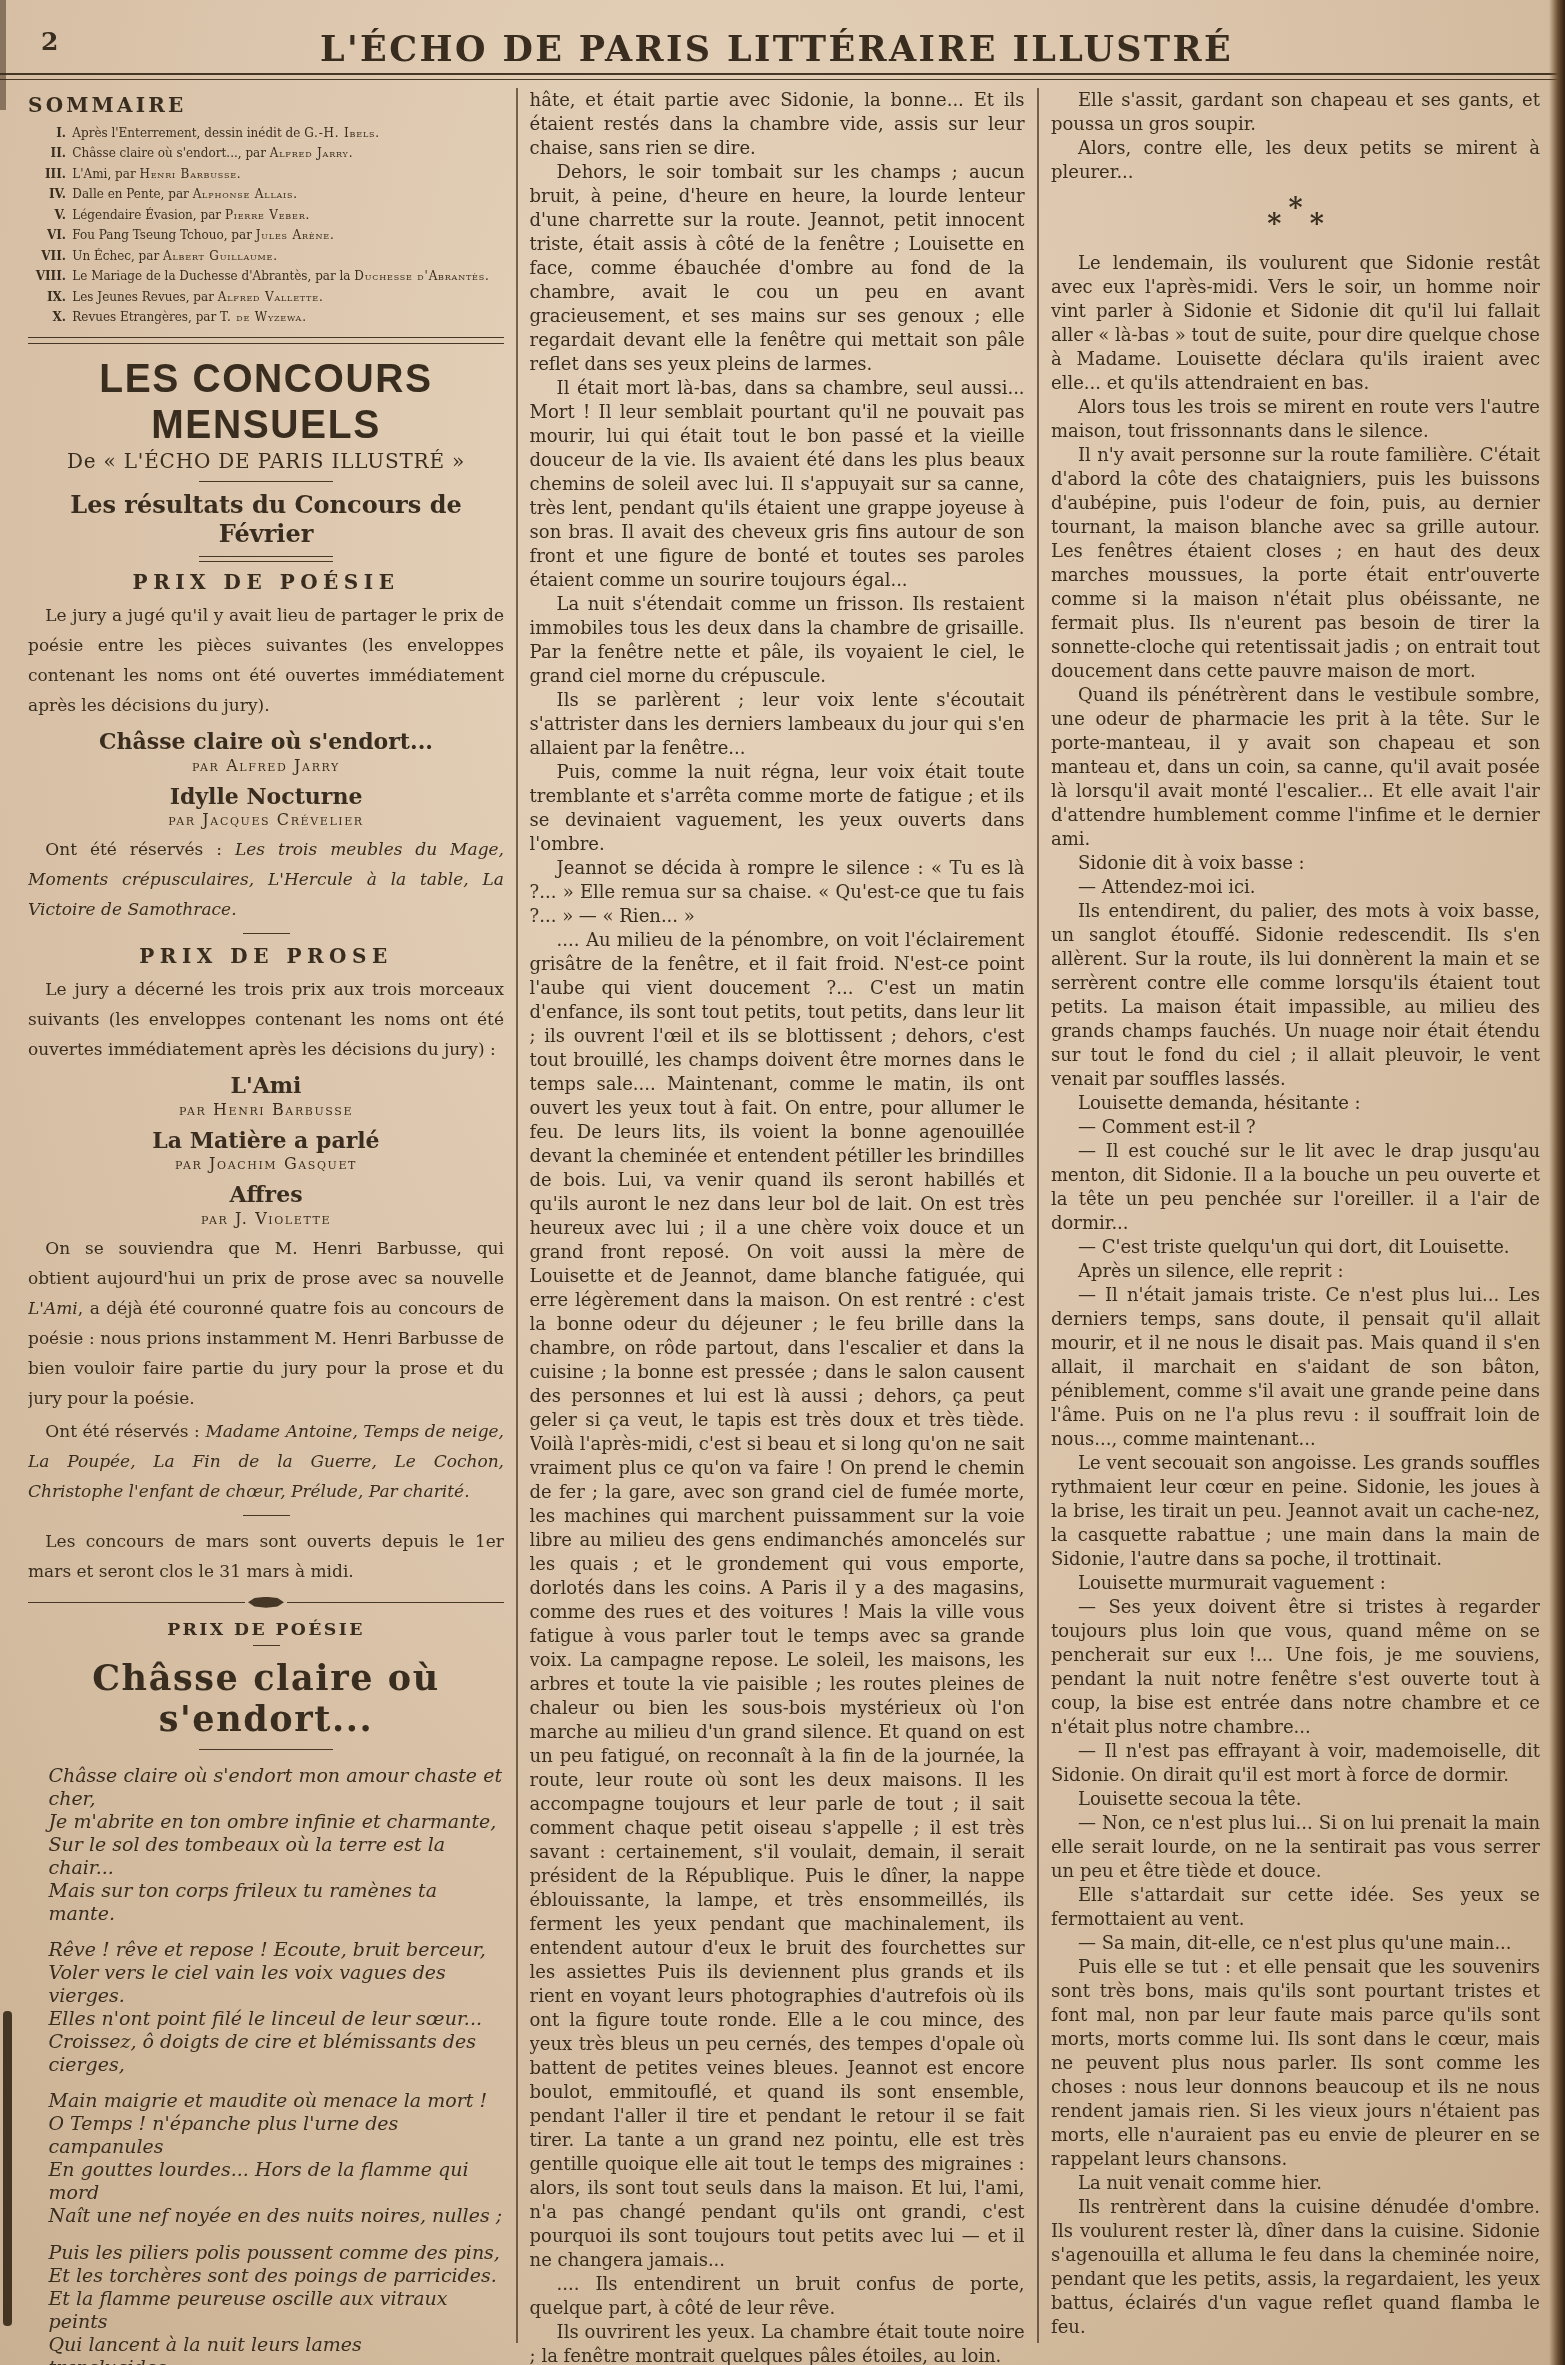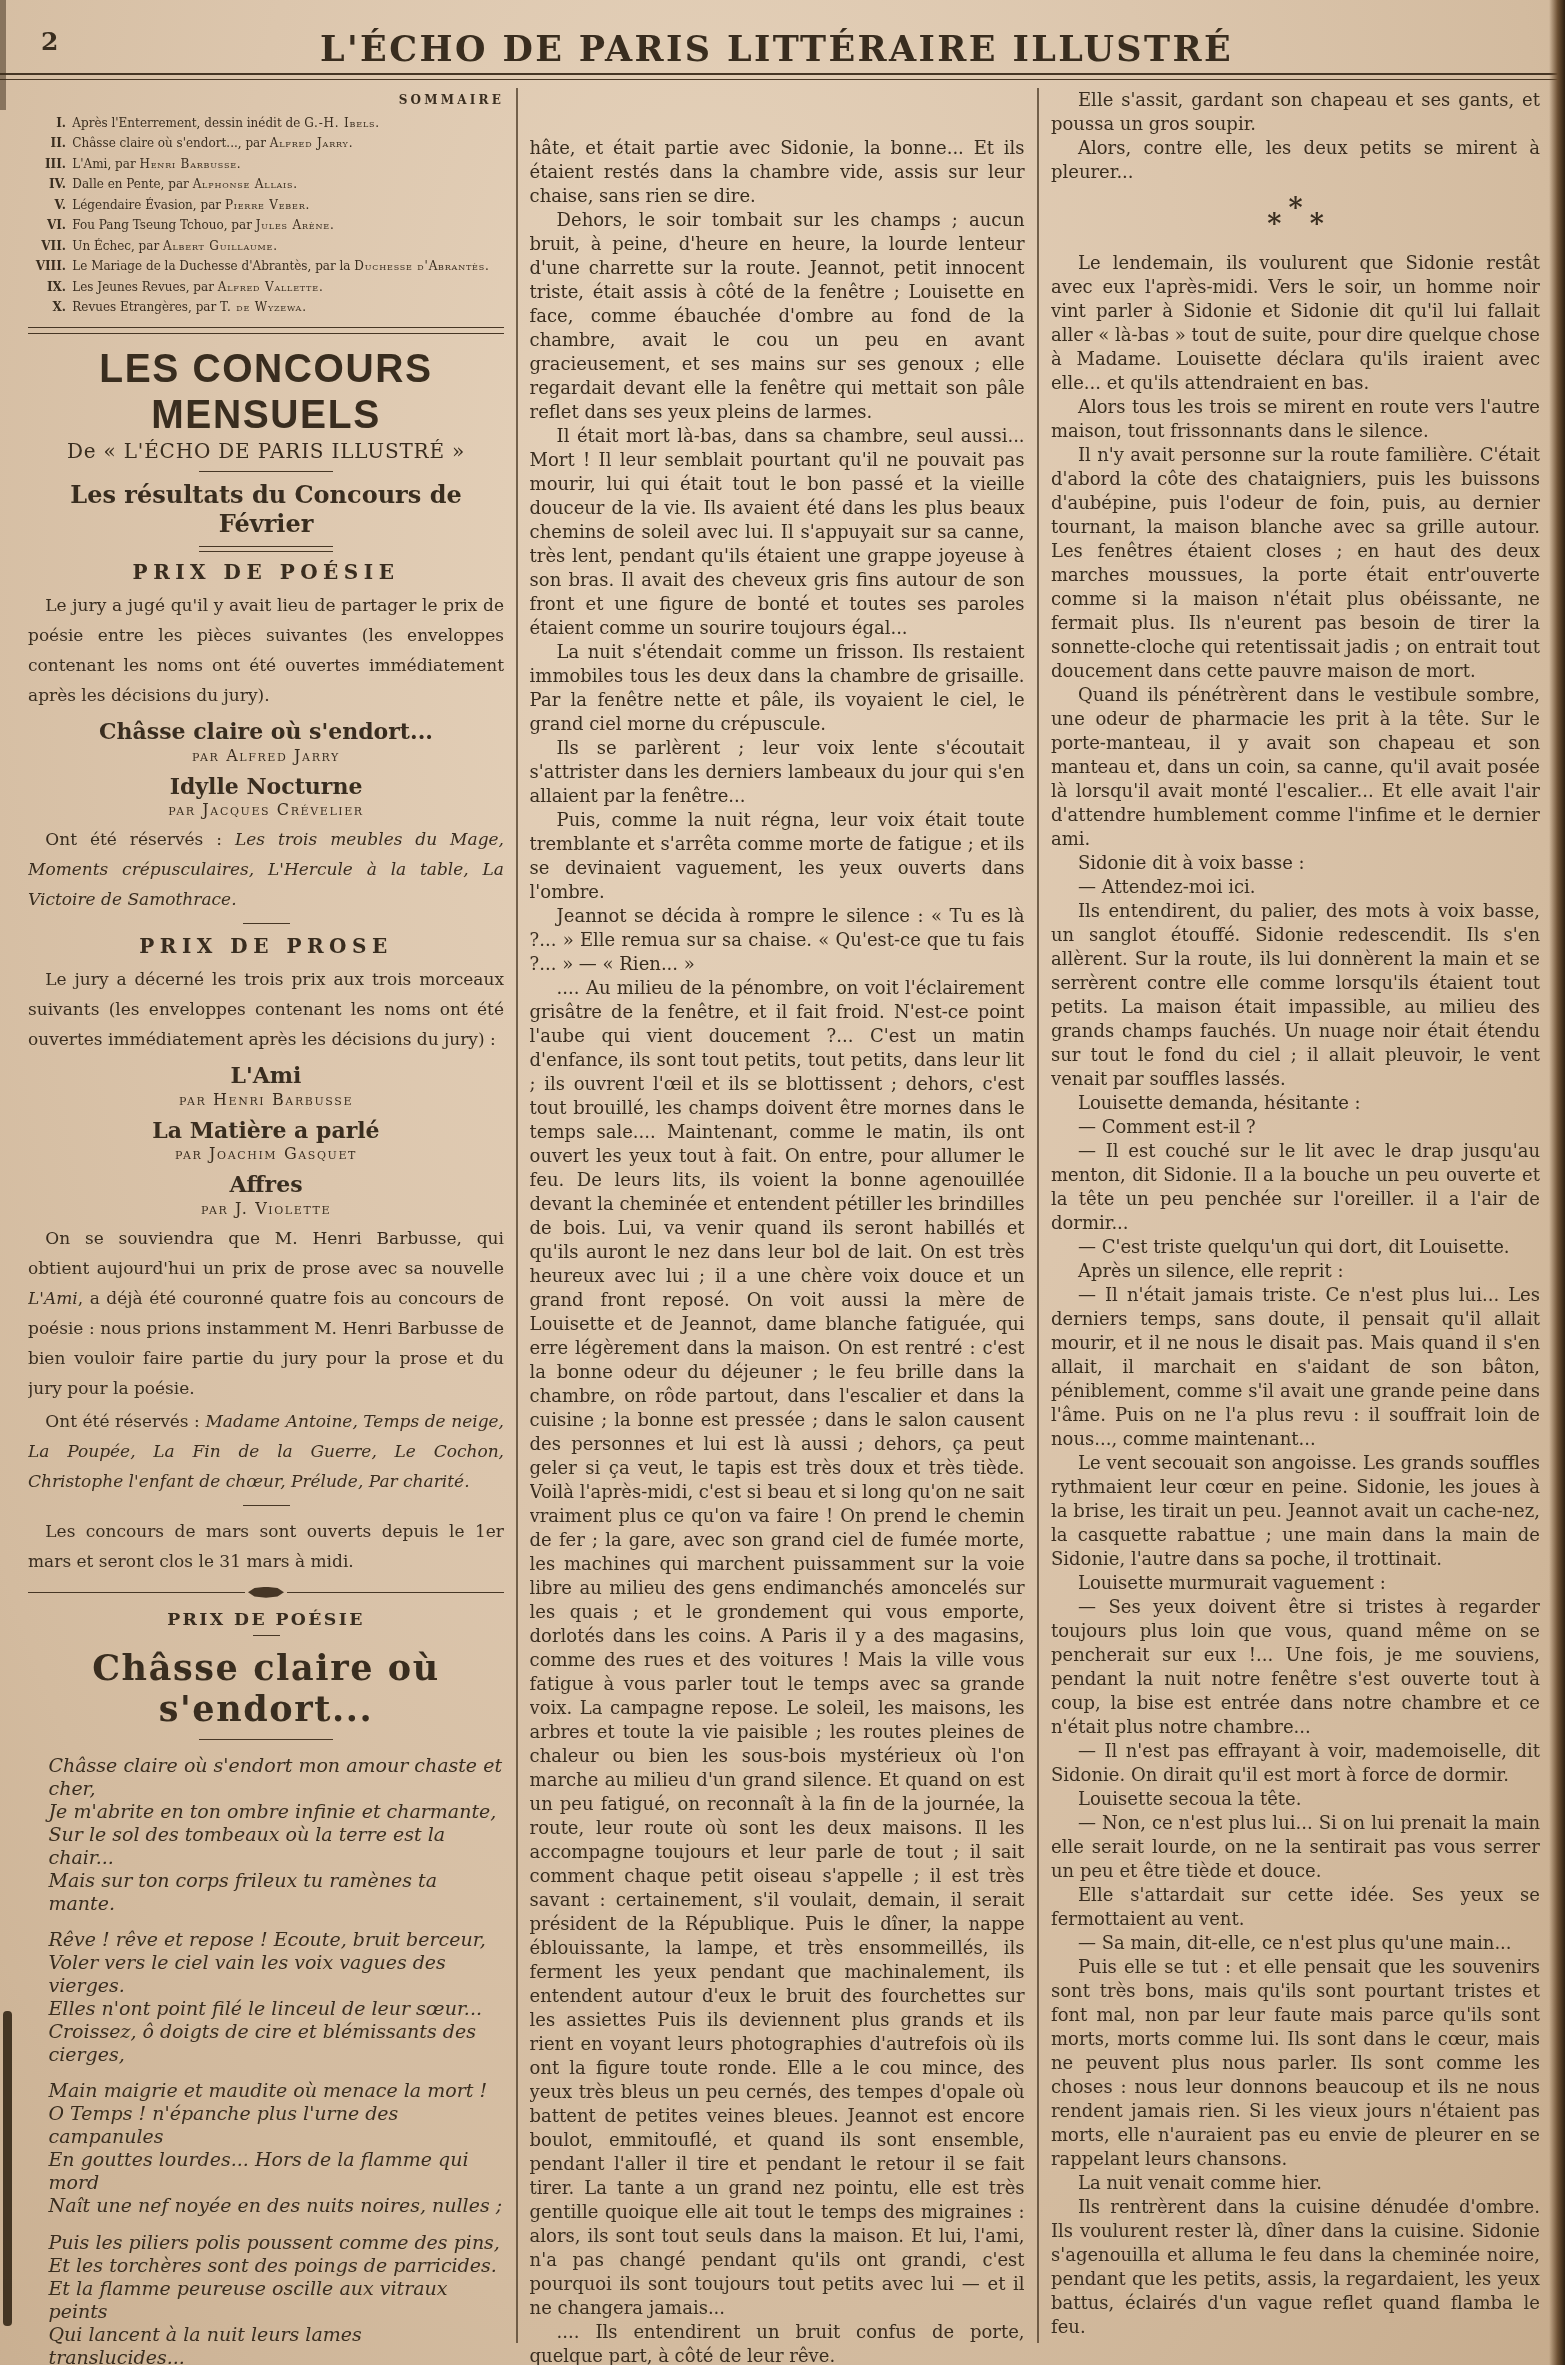--- a/index.html
+++ b/index.html
@@ -12,21 +12,21 @@
   .cols{position:absolute;top:88px;left:28px;right:20.5px;bottom:0;display:flex;}
   .col{overflow:hidden;}
   .col-left{width:476px;}
   .col-mid{width:495px;}
   .col-right{width:489px;}
   .vdiv{width:1.6px;background:#4e3c28;opacity:.75;margin:0 12px;height:2255px;}
   .vdiv.thick{width:2.4px;}
   
   .para{font-size:18px;line-height:24px;text-align:justify;text-indent:27px;margin:0;hyphens:auto;}
   
-  .som-head{text-align:right;font-weight:bold;font-size:12px;letter-spacing:3.2px;margin:4.7px 0 6.3px;}
+  .som-head{text-align:left;font-weight:bold;font-size:20px;letter-spacing:3.2px;margin:4.7px 0 6.3px;}
   .som-list{font-size:12px;line-height:20.5px;}
   .som-item{padding-left:50px;text-indent:-50px;margin:0;}
   .som-num{display:inline-block;min-width:38px;text-align:right;margin-right:6.3px;font-weight:bold;text-indent:0;}
   .sc{font-variant:small-caps;letter-spacing:0.8px;}
   .dbl-rule{height:4.7px;border-top:1.6px solid #463625;border-bottom:1.6px solid #463625;margin:9.5px 0 12.6px;}
   
   .concours-title{font-family:"Liberation Sans", sans-serif;font-weight:bold;font-size:39px;text-align:center;letter-spacing:1.6px;margin:1.6px 0 1.6px;transform:scaleY(1.05);}
   .concours-sub{text-align:center;font-size:20px;letter-spacing:0.8px;margin:4.7px 0 1.6px;}
   .srule{width:134px;margin:8px auto;border-top:1.6px solid #463625;}
   .srule.dblsmall{height:3.2px;border-bottom:0.8px solid #463625;}
@@ -41,21 +41,21 @@
   .orn{display:flex;align-items:center;margin:11px 0;}
   .orn .line{flex:1;border-top:1.6px solid #463625;}
   .orn .diamond{width:36px;height:11px;background:#463625;clip-path:polygon(0 50%,18% 12%,50% 0,82% 12%,100% 50%,82% 88%,50% 100%,18% 88%);margin:0 3.2px;}
   .kicker{text-align:center;font-size:17.3px;font-weight:bold;letter-spacing:2.4px;margin:8px 0 0;}
   .kicker-dash{width:27px;border-top:1.6px solid #463625;margin:6.3px auto 4.7px;}
   .poem-title{text-align:center;font-size:35px;font-weight:bold;margin:11px 0 0;letter-spacing:1.6px;}
   .poem-title-rule{width:134px;border-top:1.6px solid #463625;margin:9.5px auto 14px;}
   .stanza{font-style:italic;font-size:19px;line-height:23px;white-space:pre-line;margin:0 0 13.4px 20.5px;font-weight:500;}
   
   .art .para{margin:0;}
-  .col-mid .para:first-child{text-indent:0;margin-top:48px;}
+  .col-mid .para:first-child{text-indent:0;}
   .asterism{text-align:center;font-size:27px;line-height:16px;margin:16px 0 19px;font-weight:bold;}
   .asterism .bot{letter-spacing:9.5px;text-indent:9.5px;}
   
   .edge-right{position:absolute;right:0;top:0;width:16px;height:100%;
     background:linear-gradient(to right, rgba(60,42,22,0), #6b4f33 55%, #2c1e10);}
   .edge-bottomleft{position:absolute;left:3.2px;top:2011px;width:8.7px;height:315px;background:#221708;opacity:.8;border-radius:4px;}
   .edge-topleft{position:absolute;left:0;top:0;width:6.3px;height:110px;background:#3a2a18;opacity:.5;}
 </style>
 </head>
 <body>

